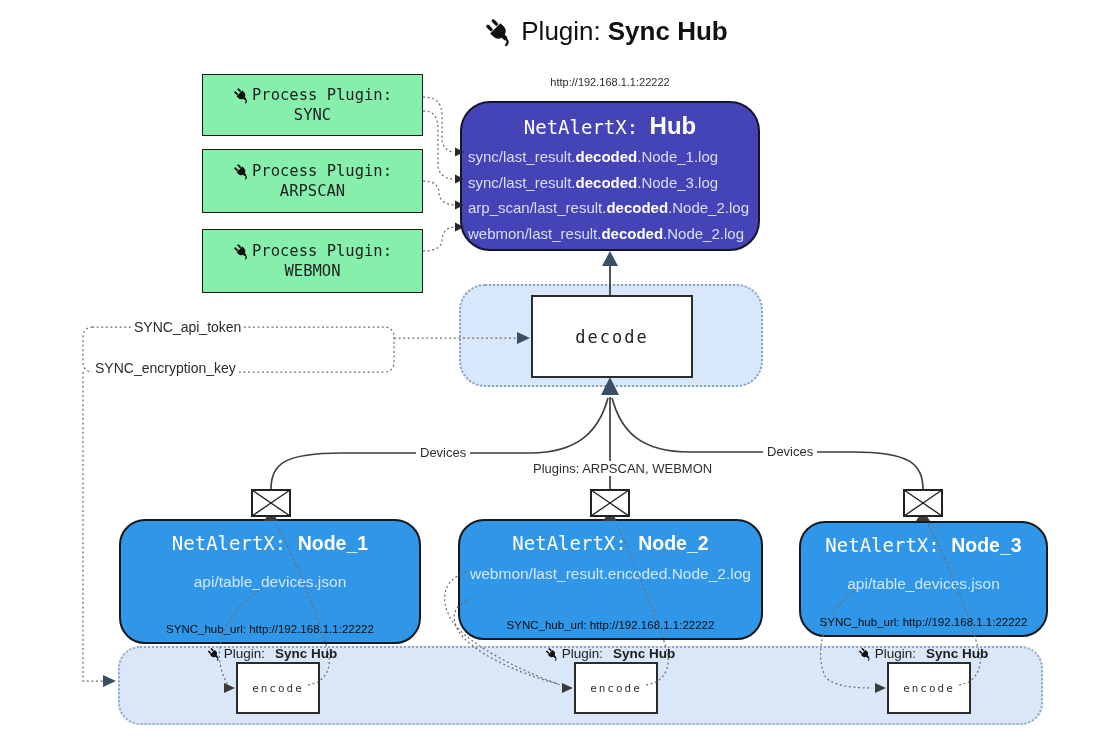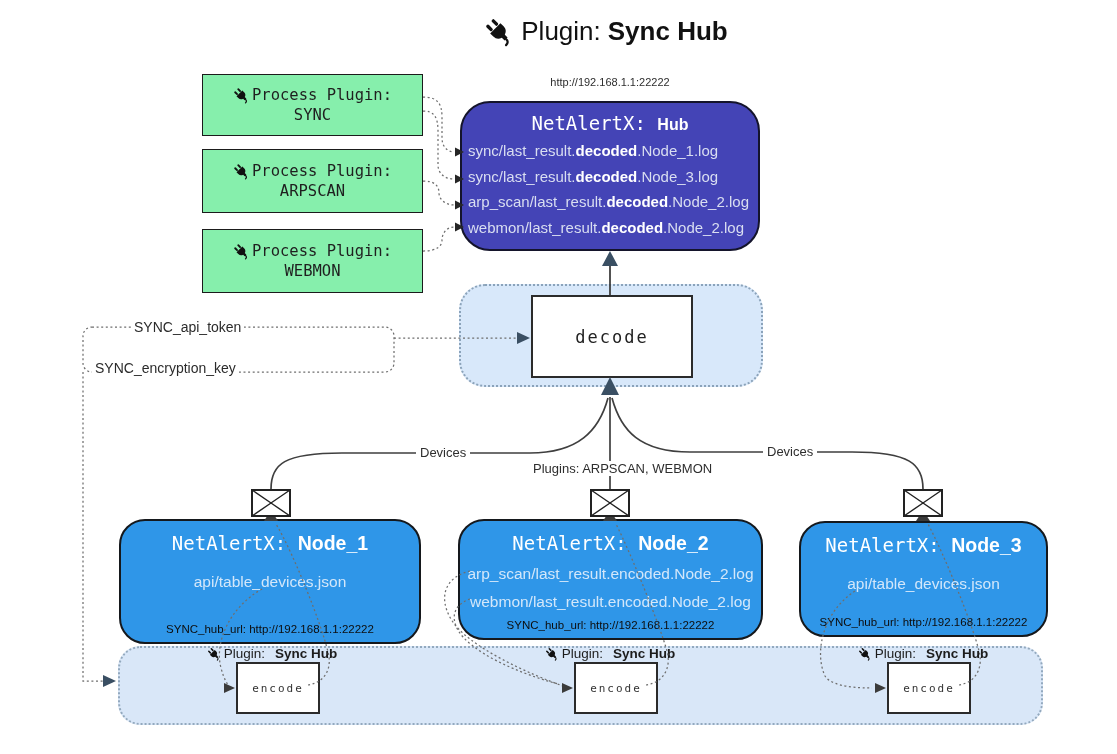--- a/index.html
+++ b/index.html
@@ -27,21 +27,21 @@
     font-family:"DejaVu Sans Mono",monospace;font-size:15.5px;color:#1f1f1f;}
   .pbox .r1{display:flex;align-items:center;gap:2px;}
   .pbox .r2{margin-top:2px;}
 
   
   .huburl{left:434px;top:76px;width:300px;text-align:center;font-size:11px;color:#2e2e2e;}
   .hub{left:434px;top:101px;width:300px;height:150px;border-radius:30px;
     background:var(--hub-fill);border:2.5px solid #14142b;box-sizing:border-box;}
   .hub .htitle{margin-top:9px;text-align:center;font-size:19px;color:#fff;
     font-family:"DejaVu Sans Mono",monospace;}
-  .hub .htitle b{font-family:"Liberation Sans",sans-serif;font-size:16px;}
+  .hub .htitle b{font-family:"Liberation Sans",sans-serif;font-size:24px;}
   .hub .hfiles{margin-top:4px;padding-left:6px;font-size:15px;line-height:25.5px;color:#d9def1;}
   .hub .hfiles b{color:#ffffff;}
 
   
   .dband{left:433px;top:284px;width:304px;height:103px;border-radius:26px;
     background:var(--band-fill);border:2px dotted #8ba3ba;box-sizing:border-box;}
   .opbox{background:#fff;border:2px solid #2b2b2b;display:flex;align-items:center;
     justify-content:center;font-family:"DejaVu Sans Mono",monospace;box-sizing:border-box;}
   .decode{left:505px;top:295px;width:162px;height:83px;font-size:17px;letter-spacing:2px;color:#222;}
 
@@ -147,21 +147,20 @@
   <div class="abs node node1 z1">
     <div class="ntitle"><span>NetAlertX: </span><b>Node_1</b></div>
     <div class="nfiles">
       <div>api/table_devices.json</div>
     </div>
     <div class="nurl">SYNC_hub_url: http://192.168.1.1:22222</div>
   </div>
   <div class="abs node node2 z1">
     <div class="ntitle"><span>NetAlertX: </span><b>Node_2</b></div>
     <div class="nfiles">
-      <div>arp_scan/last_result.encoded.Node_2.log</div>
       <div>webmon/last_result.encoded.Node_2.log</div>
     </div>
     <div class="nurl">SYNC_hub_url: http://192.168.1.1:22222</div>
   </div>
   <div class="abs node node3 z1">
     <div class="ntitle"><span>NetAlertX: </span><b>Node_3</b></div>
     <div class="nfiles">
       <div>api/table_devices.json</div>
     </div>
     <div class="nurl">SYNC_hub_url: http://192.168.1.1:22222</div>

